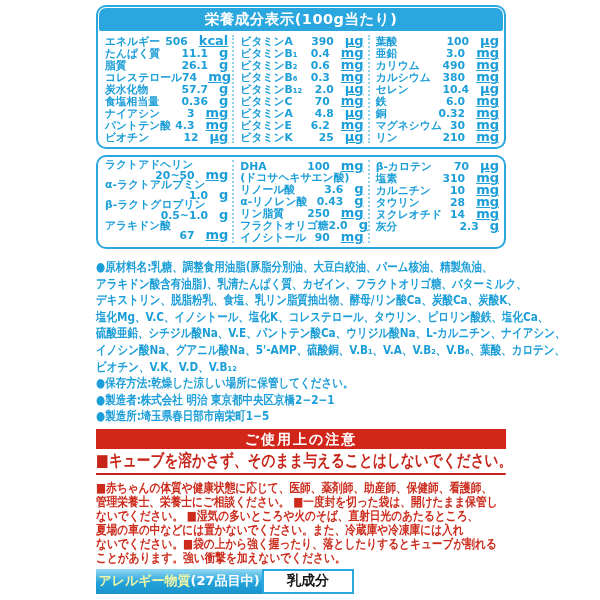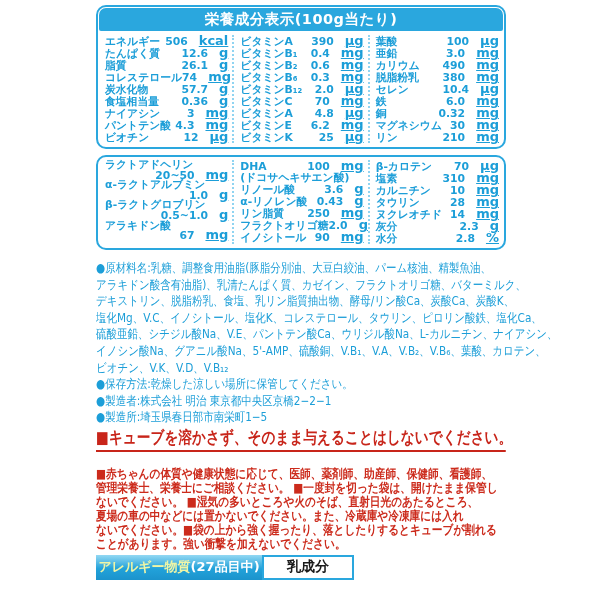--- a/index.html
+++ b/index.html
@@ -24,38 +24,38 @@
   .ncol + .ncol { border-left:2px dotted #90d4f1; }
   .nrow {
     display:flex; align-items:baseline; white-space:nowrap;
     color:#1c9ed8; font-weight:bold; font-size:10.8px; line-height:11px;
   }
   .nrow .v { margin-left:auto; }
   .nrow .u { font-size:13px; margin-left:11px;text-decoration:underline; }
   #other-table .ncol.stacked .nrow { line-height:9.6px; }
 
   
-  .blue-lines { margin-top:10px; color:#1c9ed8; font-weight:normal; }
+  .blue-lines { margin-top:10px; color:#1c9ed8; font-weight:bold; }
   .blue-lines .line {
     font-size:12.4px; line-height:16.6px; white-space:nowrap;
     width:118%; transform:scaleX(0.847); transform-origin:0 50%;
   }
 
   
   .caution-bar {
     margin-top:4px; height:20px; background:#d2261b; color:#fff;
     font-weight:bold; font-size:14px; line-height:20px; text-align:center;
     letter-spacing:2px; white-space:nowrap;
   }
   .caution-headline {
     margin-top:2px; color:#c8251a; font-weight:bold; font-size:16.8px;
     line-height:19px; padding-bottom:3px; border-bottom:2.5px solid #c8251a;
     white-space:nowrap; width:123%; transform:scaleX(0.813); transform-origin:0 0;
   }
-  .caution-lines { margin-top:15px; color:#cc2b1c; font-weight:bold; }
+  .caution-lines { margin-top:6px; color:#cc2b1c; font-weight:bold; }
   .caution-lines .line {
     font-size:12.6px; line-height:14px; white-space:nowrap;
     width:118%; transform:scaleX(0.847); transform-origin:0 50%;
   }
 
   
   .allergy { margin-top:4px; display:flex; height:25px; }
   .allergy-label {
     width:166px; display:flex; align-items:center; justify-content:center;
     background:linear-gradient(180deg,#93d8f3 0%,#22a2da 55%,#1b93cc 100%);
@@ -78,21 +78,21 @@
       <div class="hdr">栄養成分表示(100g当たり)</div>
       <div class="tbody">
         <div class="ncol">
             <div class="nrow">
             <span class="l">エネルギー</span>
             <span class="v">506</span>
             <span class="u">kcal</span>
           </div>
             <div class="nrow">
             <span class="l">たんぱく質</span>
-            <span class="v">12.6</span>
+            <span class="v">11.1</span>
             <span class="u">g</span>
           </div>
             <div class="nrow">
             <span class="l">脂質</span>
             <span class="v">26.1</span>
             <span class="u">g</span>
           </div>
             <div class="nrow">
             <span class="l">コレステロール</span>
             <span class="v">74</span>
@@ -181,21 +181,21 @@
             <span class="l">亜鉛</span>
             <span class="v">3.0</span>
             <span class="u">mg</span>
           </div>
             <div class="nrow">
             <span class="l">カリウム</span>
             <span class="v">490</span>
             <span class="u">mg</span>
           </div>
             <div class="nrow">
-            <span class="l">脱脂粉乳</span>
+            <span class="l">カルシウム</span>
             <span class="v">380</span>
             <span class="u">mg</span>
           </div>
             <div class="nrow">
             <span class="l">セレン</span>
             <span class="v">10.4</span>
             <span class="u">µg</span>
           </div>
             <div class="nrow">
             <span class="l">鉄</span>
@@ -325,43 +325,39 @@
           </div>
             <div class="nrow">
             <span class="l">ヌクレオチド</span>
             <span class="v">14</span>
             <span class="u">mg</span>
           </div>
             <div class="nrow">
             <span class="l">灰分</span>
             <span class="v">2.3</span>
             <span class="u">g</span>
-          </div>
-            <div class="nrow">
-            <span class="l">水分</span>
-            <span class="v">2.8</span>
-            <span class="u">%</span>
           </div>
           </div>
       </div>
     </div>
 
     <div class="blue-lines">
         <div class="line">●原材料名:乳糖、調整食用油脂(豚脂分別油、大豆白絞油、パーム核油、精製魚油、</div>
         <div class="line">アラキドン酸含有油脂)、乳清たんぱく質、カゼイン、フラクトオリゴ糖、バターミルク、</div>
         <div class="line">デキストリン、脱脂粉乳、食塩、乳リン脂質抽出物、酵母/リン酸Ca、炭酸Ca、炭酸K、</div>
         <div class="line">塩化Mg、V.C、イノシトール、塩化K、コレステロール、タウリン、ピロリン酸鉄、塩化Ca、</div>
         <div class="line">硫酸亜鉛、シチジル酸Na、V.E、パントテン酸Ca、ウリジル酸Na、L-カルニチン、ナイアシン、</div>
         <div class="line">イノシン酸Na、グアニル酸Na、5'-AMP、硫酸銅、V.B₁、V.A、V.B₂、V.B₆、葉酸、カロテン、</div>
         <div class="line">ビオチン、V.K、V.D、V.B₁₂</div>
         <div class="line">●保存方法:乾燥した涼しい場所に保管してください。</div>
         <div class="line">●製造者:株式会社 明治 東京都中央区京橋2−2−1</div>
         <div class="line">●製造所:埼玉県春日部市南栄町1−5</div>
       </div>
 
+    <div class="caution-bar">ご使用上の注意</div>
     <div class="caution-headline">■キューブを溶かさず、そのまま与えることはしないでください。</div>
     <div class="caution-lines">
         <div class="line">■赤ちゃんの体質や健康状態に応じて、医師、薬剤師、助産師、保健師、看護師、</div>
         <div class="line">管理栄養士、栄養士にご相談ください。 ■一度封を切った袋は、開けたまま保管し</div>
         <div class="line">ないでください。 ■湿気の多いところや火のそば、直射日光のあたるところ、</div>
         <div class="line">夏場の車の中などには置かないでください。また、冷蔵庫や冷凍庫には入れ</div>
         <div class="line">ないでください。■袋の上から強く握ったり、落としたりするとキューブが割れる</div>
         <div class="line">ことがあります。強い衝撃を加えないでください。</div>
       </div>
 

